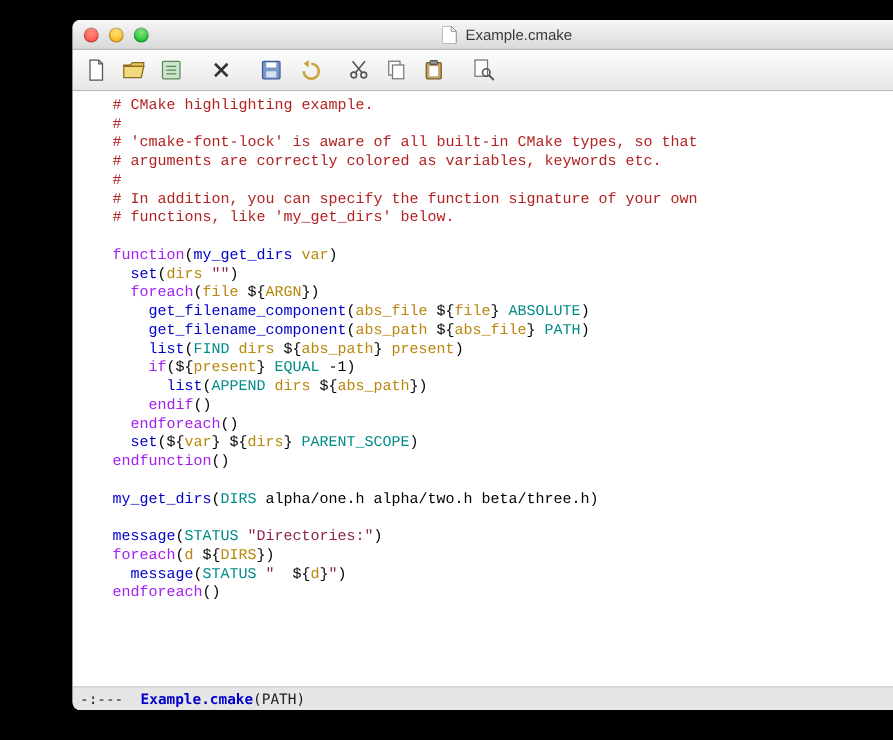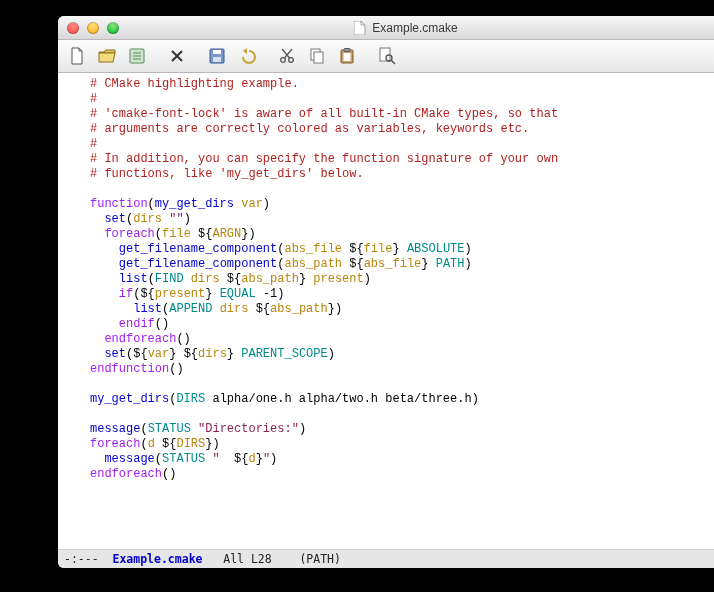--- a/index.html
+++ b/index.html
@@ -193,17 +193,16 @@
 <span class="kw">endforeach</span><span class="p">()</span>
 </div>
     <div class="scrollbar">
       <div class="thumb"></div>
     </div>
   </div>
 
   <div class="statusbar">
     <span class="sb">-:---  </span>
     <span class="sb fn">Example.cmake</span>
-    <span class="sb">   All L28    </span>
     <span class="sb">(PATH)</span>
   </div>
 
 </div>
 
 </body></html>

